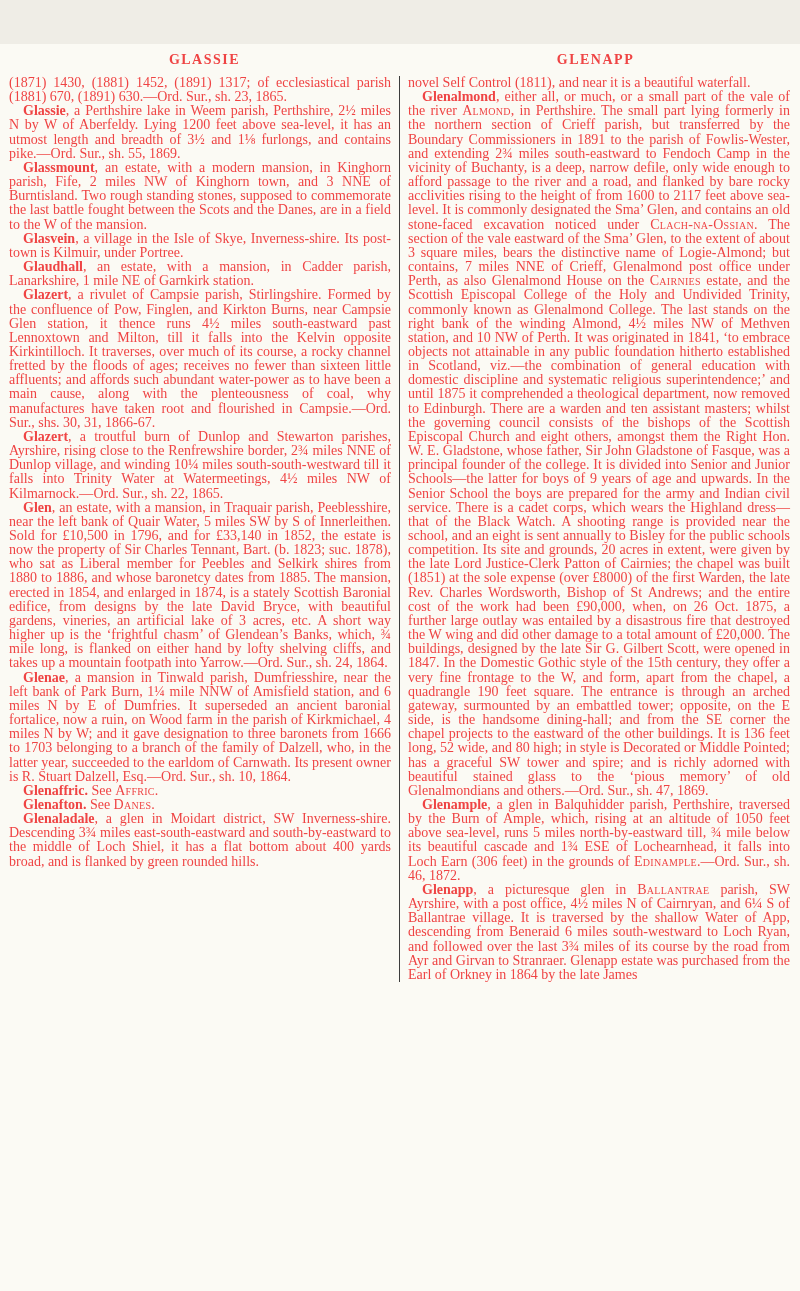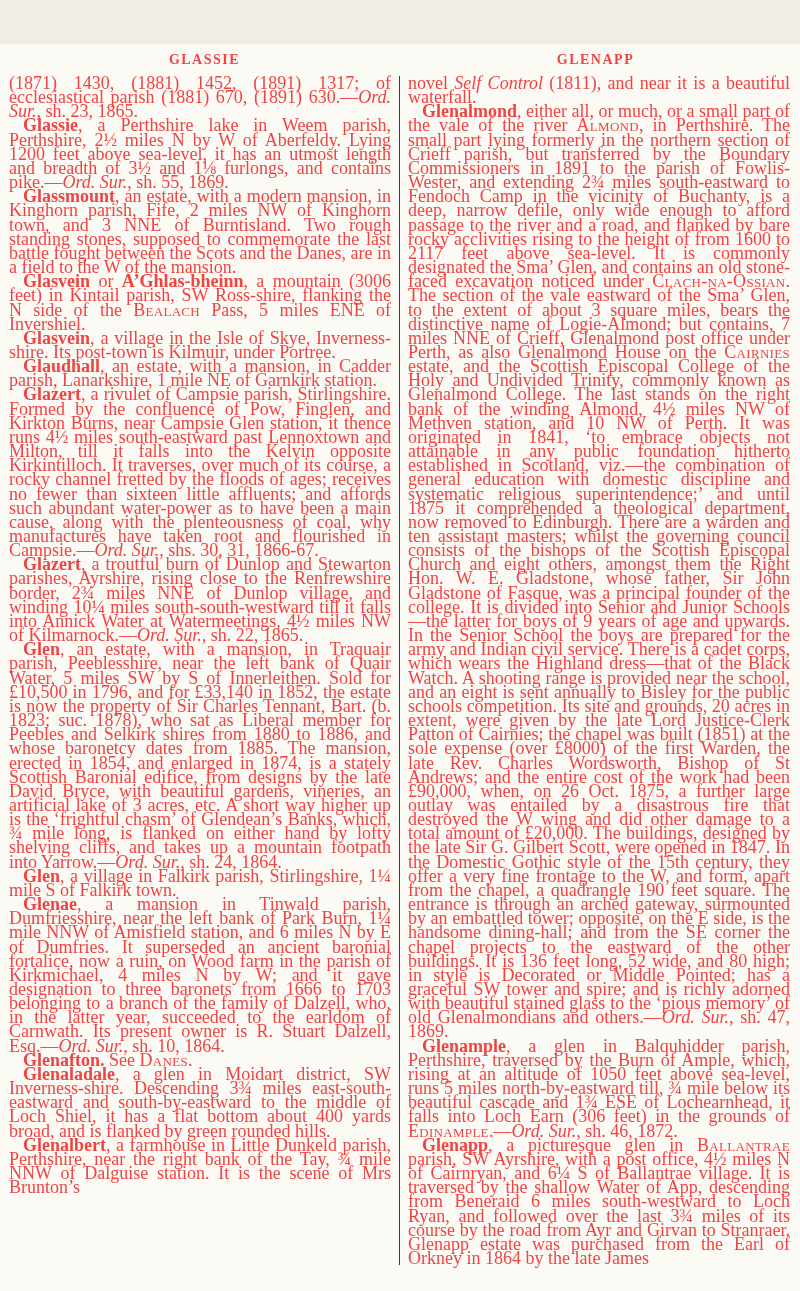--- a/index.html
+++ b/index.html
@@ -22,34 +22,34 @@
   .head-word {
     width: 50%;
     text-align: center;
     font-weight: bold;
     font-size: 14px;
     letter-spacing: 1.5px;
   }
   .columns { display: flex; margin-top: 8px; align-items: stretch; }
   .col {
     width: 382px;
-    font-size: 18px;
+    font-size: 14px;
     line-height: 14.15px;
     text-align: justify;
   }
   .col-rule {
     width: 1px;
     background: #3c3c3c;
     margin: 0 8px;
     align-self: stretch;
   }
   .col p { margin: 0; text-indent: 14px; }
   .col p.cont { text-indent: 0; }
   .b  { font-weight: bold; }
-  .i  { font-style: italic; }
+  .i  { }
   .sc { font-variant: small-caps; letter-spacing: 0.3px; }
   .page-number {
     position: absolute;
     left: 20px; bottom: 10px;
     font-weight: bold;
     font-size: 11px;
   }
 </style>
 </head>
 <body>
@@ -57,31 +57,29 @@
 <div class="page">
   <div class="running-head">
     <div class="head-word">GLASSIE</div>
     <div class="head-word">GLENAPP</div>
   </div>
   <div class="columns">
     <div class="col">
         <p class="cont"><span class="r">(1871) 1430, (1881) 1452, (1891) 1317; of ecclesiastical parish (1881) 670, (1891) 630.—</span><span class="i">Ord. Sur.</span><span class="r">, sh. 23, 1865.</span></p>
         <p><span class="b">Glassie</span><span class="r">, a Perthshire lake in Weem parish, Perthshire, 2½ miles N by W of Aberfeldy. Lying 1200 feet above sea-level, it has an utmost length and breadth of 3½ and 1⅛ furlongs, and contains pike.—</span><span class="i">Ord. Sur.</span><span class="r">, sh. 55, 1869.</span></p>
         <p><span class="b">Glassmount</span><span class="r">, an estate, with a modern mansion, in Kinghorn parish, Fife, 2 miles NW of Kinghorn town, and 3 NNE of Burntisland. Two rough standing stones, supposed to commemorate the last battle fought between the Scots and the Danes, are in a field to the W of the mansion.</span></p>
-        <p><span class="b">Glasvein</span><span class="r"> or </span><span class="b">A’Ghlas-bheinn</span><span class="r">, a mountain (3006 feet) in Kintail parish, SW Ross-shire, flanking the N side of the </span><span class="sc">Bealach</span><span class="r"> Pass, 5 miles ENE of Invershiel.</span></p>
         <p><span class="b">Glasvein</span><span class="r">, a village in the Isle of Skye, Inverness-shire. Its post-town is Kilmuir, under Portree.</span></p>
         <p><span class="b">Glaudhall</span><span class="r">, an estate, with a mansion, in Cadder parish, Lanarkshire, 1 mile NE of Garnkirk station.</span></p>
         <p><span class="b">Glazert</span><span class="r">, a rivulet of Campsie parish, Stirlingshire. Formed by the confluence of Pow, Finglen, and Kirkton Burns, near Campsie Glen station, it thence runs 4½ miles south-eastward past Lennoxtown and Milton, till it falls into the Kelvin opposite Kirkintilloch. It traverses, over much of its course, a rocky channel fretted by the floods of ages; receives no fewer than sixteen little affluents; and affords such abundant water-power as to have been a main cause, along with the plenteousness of coal, why manufactures have taken root and flourished in Campsie.—</span><span class="i">Ord. Sur.</span><span class="r">, shs. 30, 31, 1866-67.</span></p>
-        <p><span class="b">Glazert</span><span class="r">, a troutful burn of Dunlop and Stewarton parishes, Ayrshire, rising close to the Renfrewshire border, 2¾ miles NNE of Dunlop village, and winding 10¼ miles south-south-westward till it falls into Annick Water at Watermeetings, 4½ miles NW of Kilmarnock.—</span><span class="i">Ord. Sur.</span><span class="r">, sh. 22, 1865.</span></p>
+        <p><span class="b">Glazert</span><span class="r">, a troutful burn of Dunlop and Stewarton parishes, Ayrshire, rising close to the Renfrewshire border, 2¾ miles NNE of Dunlop village, and winding 10¼ miles south-south-westward till it falls into Trinity Water at Watermeetings, 4½ miles NW of Kilmarnock.—</span><span class="i">Ord. Sur.</span><span class="r">, sh. 22, 1865.</span></p>
         <p><span class="b">Glen</span><span class="r">, an estate, with a mansion, in Traquair parish, Peeblesshire, near the left bank of Quair Water, 5 miles SW by S of Innerleithen. Sold for £10,500 in 1796, and for £33,140 in 1852, the estate is now the property of Sir Charles Tennant, Bart. (b. 1823; suc. 1878), who sat as Liberal member for Peebles and Selkirk shires from 1880 to 1886, and whose baronetcy dates from 1885. The mansion, erected in 1854, and enlarged in 1874, is a stately Scottish Baronial edifice, from designs by the late David Bryce, with beautiful gardens, vineries, an artificial lake of 3 acres, etc. A short way higher up is the ‘frightful chasm’ of Glendean’s Banks, which, ¾ mile long, is flanked on either hand by lofty shelving cliffs, and takes up a mountain footpath into Yarrow.—</span><span class="i">Ord. Sur.</span><span class="r">, sh. 24, 1864.</span></p>
-        <p><span class="b">Glen</span><span class="r">, a village in Falkirk parish, Stirlingshire, 1¼ mile S of Falkirk town.</span></p>
         <p><span class="b">Glenae</span><span class="r">, a mansion in Tinwald parish, Dumfriesshire, near the left bank of Park Burn, 1¼ mile NNW of Amisfield station, and 6 miles N by E of Dumfries. It superseded an ancient baronial fortalice, now a ruin, on Wood farm in the parish of Kirkmichael, 4 miles N by W; and it gave designation to three baronets from 1666 to 1703 belonging to a branch of the family of Dalzell, who, in the latter year, succeeded to the earldom of Carnwath. Its present owner is R. Stuart Dalzell, Esq.—</span><span class="i">Ord. Sur.</span><span class="r">, sh. 10, 1864.</span></p>
+        <p><span class="b">Glenaffric.</span><span class="r"> See </span><span class="sc">Affric</span><span class="r">.</span></p>
         <p><span class="b">Glenafton.</span><span class="r"> See </span><span class="sc">Danes</span><span class="r">.</span></p>
         <p><span class="b">Glenaladale</span><span class="r">, a glen in Moidart district, SW Inverness-shire. Descending 3¾ miles east-south-eastward and south-by-eastward to the middle of Loch Shiel, it has a flat bottom about 400 yards broad, and is flanked by green rounded hills.</span></p>
-        <p><span class="b">Glenalbert</span><span class="r">, a farmhouse in Little Dunkeld parish, Perthshire, near the right bank of the Tay, ¾ mile NNW of Dalguise station. It is the scene of Mrs Brunton’s</span></p>
       </div>
     <div class="col-rule"></div>
     <div class="col">
         <p class="cont"><span class="r">novel </span><span class="i">Self Control</span><span class="r"> (1811), and near it is a beautiful waterfall.</span></p>
         <p><span class="b">Glenalmond</span><span class="r">, either all, or much, or a small part of the vale of the river </span><span class="sc">Almond</span><span class="r">, in Perthshire. The small part lying formerly in the northern section of Crieff parish, but transferred by the Boundary Commissioners in 1891 to the parish of Fowlis-Wester, and extending 2¾ miles south-eastward to Fendoch Camp in the vicinity of Buchanty, is a deep, narrow defile, only wide enough to afford passage to the river and a road, and flanked by bare rocky acclivities rising to the height of from 1600 to 2117 feet above sea-level. It is commonly designated the Sma’ Glen, and contains an old stone-faced excavation noticed under </span><span class="sc">Clach-na-Ossian</span><span class="r">. The section of the vale eastward of the Sma’ Glen, to the extent of about 3 square miles, bears the distinctive name of Logie-Almond; but contains, 7 miles NNE of Crieff, Glenalmond post office under Perth, as also Glenalmond House on the </span><span class="sc">Cairnies</span><span class="r"> estate, and the Scottish Episcopal College of the Holy and Undivided Trinity, commonly known as Glenalmond College. The last stands on the right bank of the winding Almond, 4½ miles NW of Methven station, and 10 NW of Perth. It was originated in 1841, ‘to embrace objects not attainable in any public foundation hitherto established in Scotland, viz.—the combination of general education with domestic discipline and systematic religious superintendence;’ and until 1875 it comprehended a theological department, now removed to Edinburgh. There are a warden and ten assistant masters; whilst the governing council consists of the bishops of the Scottish Episcopal Church and eight others, amongst them the Right Hon. W. E. Gladstone, whose father, Sir John Gladstone of Fasque, was a principal founder of the college. It is divided into Senior and Junior Schools—the latter for boys of 9 years of age and upwards. In the Senior School the boys are prepared for the army and Indian civil service. There is a cadet corps, which wears the Highland dress—that of the Black Watch. A shooting range is provided near the school, and an eight is sent annually to Bisley for the public schools competition. Its site and grounds, 20 acres in extent, were given by the late Lord Justice-Clerk Patton of Cairnies; the chapel was built (1851) at the sole expense (over £8000) of the first Warden, the late Rev. Charles Wordsworth, Bishop of St Andrews; and the entire cost of the work had been £90,000, when, on 26 Oct. 1875, a further large outlay was entailed by a disastrous fire that destroyed the W wing and did other damage to a total amount of £20,000. The buildings, designed by the late Sir G. Gilbert Scott, were opened in 1847. In the Domestic Gothic style of the 15th century, they offer a very fine frontage to the W, and form, apart from the chapel, a quadrangle 190 feet square. The entrance is through an arched gateway, surmounted by an embattled tower; opposite, on the E side, is the handsome dining-hall; and from the SE corner the chapel projects to the eastward of the other buildings. It is 136 feet long, 52 wide, and 80 high; in style is Decorated or Middle Pointed; has a graceful SW tower and spire; and is richly adorned with beautiful stained glass to the ‘pious memory’ of old Glenalmondians and others.—</span><span class="i">Ord. Sur.</span><span class="r">, sh. 47, 1869.</span></p>
         <p><span class="b">Glenample</span><span class="r">, a glen in Balquhidder parish, Perthshire, traversed by the Burn of Ample, which, rising at an altitude of 1050 feet above sea-level, runs 5 miles north-by-eastward till, ¾ mile below its beautiful cascade and 1¾ ESE of Lochearnhead, it falls into Loch Earn (306 feet) in the grounds of </span><span class="sc">Edinample</span><span class="r">.—</span><span class="i">Ord. Sur.</span><span class="r">, sh. 46, 1872.</span></p>
         <p><span class="b">Glenapp</span><span class="r">, a picturesque glen in </span><span class="sc">Ballantrae</span><span class="r"> parish, SW Ayrshire, with a post office, 4½ miles N of Cairnryan, and 6¼ S of Ballantrae village. It is traversed by the shallow Water of App, descending from Beneraid 6 miles south-westward to Loch Ryan, and followed over the last 3¾ miles of its course by the road from Ayr and Girvan to Stranraer. Glenapp estate was purchased from the Earl of Orkney in 1864 by the late James</span></p>
       </div>
   </div>
   <div class="page-number">178</div>

